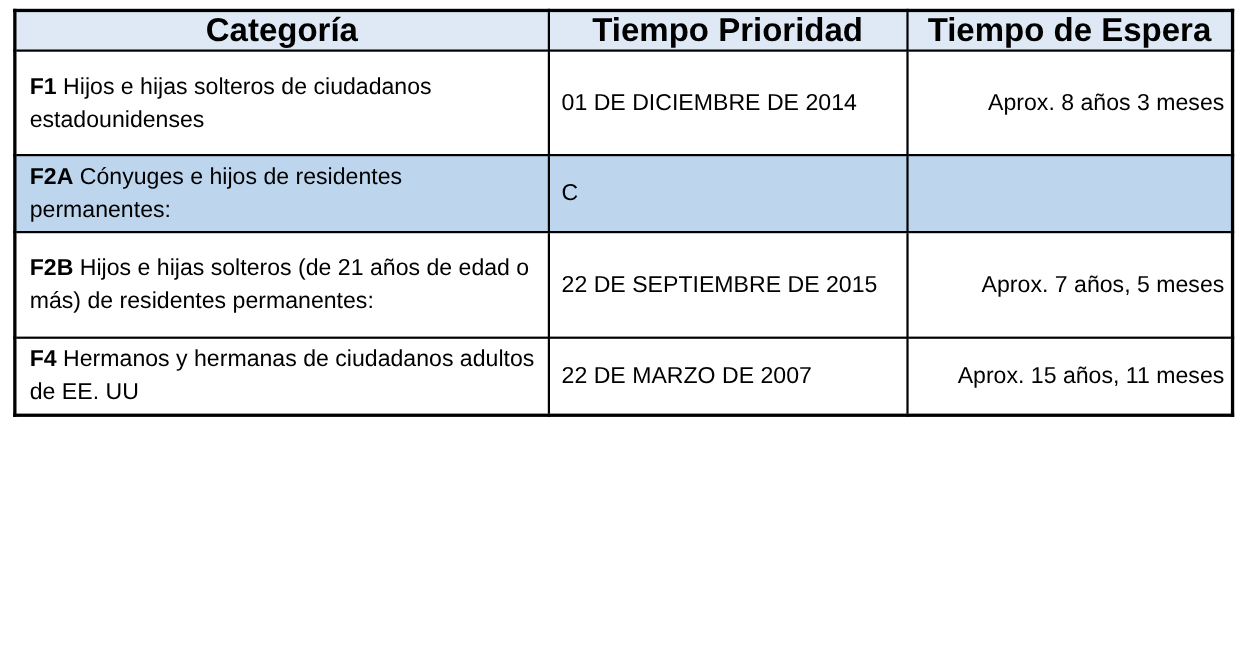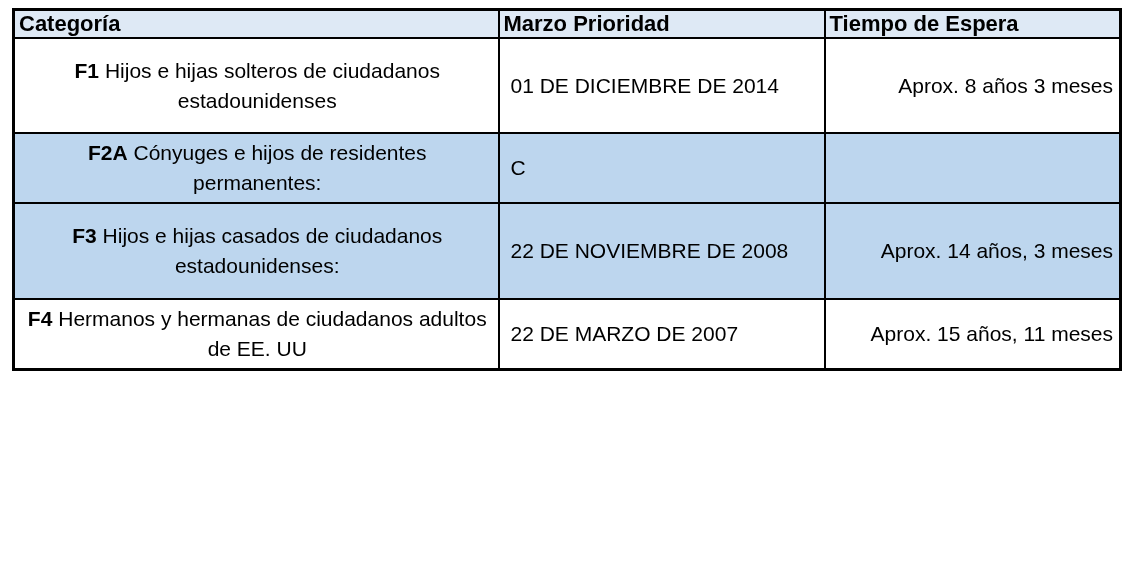--- a/index.html
+++ b/index.html
@@ -40,32 +40,32 @@
     font-weight:bold;
     font-size:23px;
     line-height:33px;
     letter-spacing:0px;
   }
   
   tr.col-header-row th{
     height:16px;
     background:var(--colhead-bg);
     font-weight:bold;
-    font-size:22px;
-    text-align:left;
+    font-size:30px;
+    text-align:center;
     padding:0 4px;
   }
   
   tbody td{
     font-size:21px;
     line-height:30px;
     background:var(--row-bg);
   }
   tbody tr.hl td{background:var(--hl-bg);}
-  tbody td.cat{padding:4px 10px 4px 12px;text-align:center;}
+  tbody td.cat{padding:4px 10px 4px 12px;text-align:left;}
   tbody td.date{padding:4px 6px 4px 11px;text-align:left;}
   tbody td.wait{padding:4px 6px 4px 12px;text-align:right;}
   tbody tr:nth-child(1){height:95px;}
   tbody tr:nth-child(2){height:62px;}
   tbody tr:nth-child(3){height:96px;}
   tbody tr:nth-child(4){height:65px;}
   tbody tr:nth-child(5){height:90px;}
   tbody td.cat b{font-weight:bold;}
 </style>
 </head>
@@ -74,39 +74,39 @@
 <div class="page">
   <table class="bulletin">
     <colgroup>
       <col style="width:485px">
       <col style="width:326px">
       <col style="width:296px">
     </colgroup>
     <thead>
       <tr class="col-header-row">
         <th>Categoría</th>
-        <th>Marzo Prioridad</th>
+        <th>Tiempo Prioridad</th>
         <th>Tiempo de Espera</th>
       </tr>
     </thead>
     <tbody id="rows-body">
         <tr>
           <td class="cat"><b>F1</b><span> Hijos e hijas solteros de ciudadanos estadounidenses</span></td>
           <td class="date">01 DE DICIEMBRE DE 2014</td>
           <td class="wait">Aprox. 8 años 3 meses</td>
         </tr>
         <tr class="hl">
           <td class="cat"><b>F2A</b><span> Cónyuges e hijos de residentes permanentes:</span></td>
           <td class="date">C</td>
           <td class="wait"></td>
         </tr>
-        <tr class="hl">
-          <td class="cat"><b>F3</b><span> Hijos e hijas casados de ciudadanos estadounidenses:</span></td>
-          <td class="date">22 DE NOVIEMBRE DE 2008</td>
-          <td class="wait">Aprox. 14 años, 3 meses</td>
+        <tr>
+          <td class="cat"><b>F2B</b><span> Hijos e hijas solteros (de 21 años de edad o más) de residentes permanentes:</span></td>
+          <td class="date">22 DE SEPTIEMBRE DE 2015</td>
+          <td class="wait">Aprox. 7 años, 5 meses</td>
         </tr>
         <tr>
           <td class="cat"><b>F4</b><span> Hermanos y hermanas de ciudadanos adultos de EE. UU</span></td>
           <td class="date">22 DE MARZO DE 2007</td>
           <td class="wait">Aprox. 15 años, 11 meses</td>
         </tr>
       </tbody>
   </table>
 </div>
 

